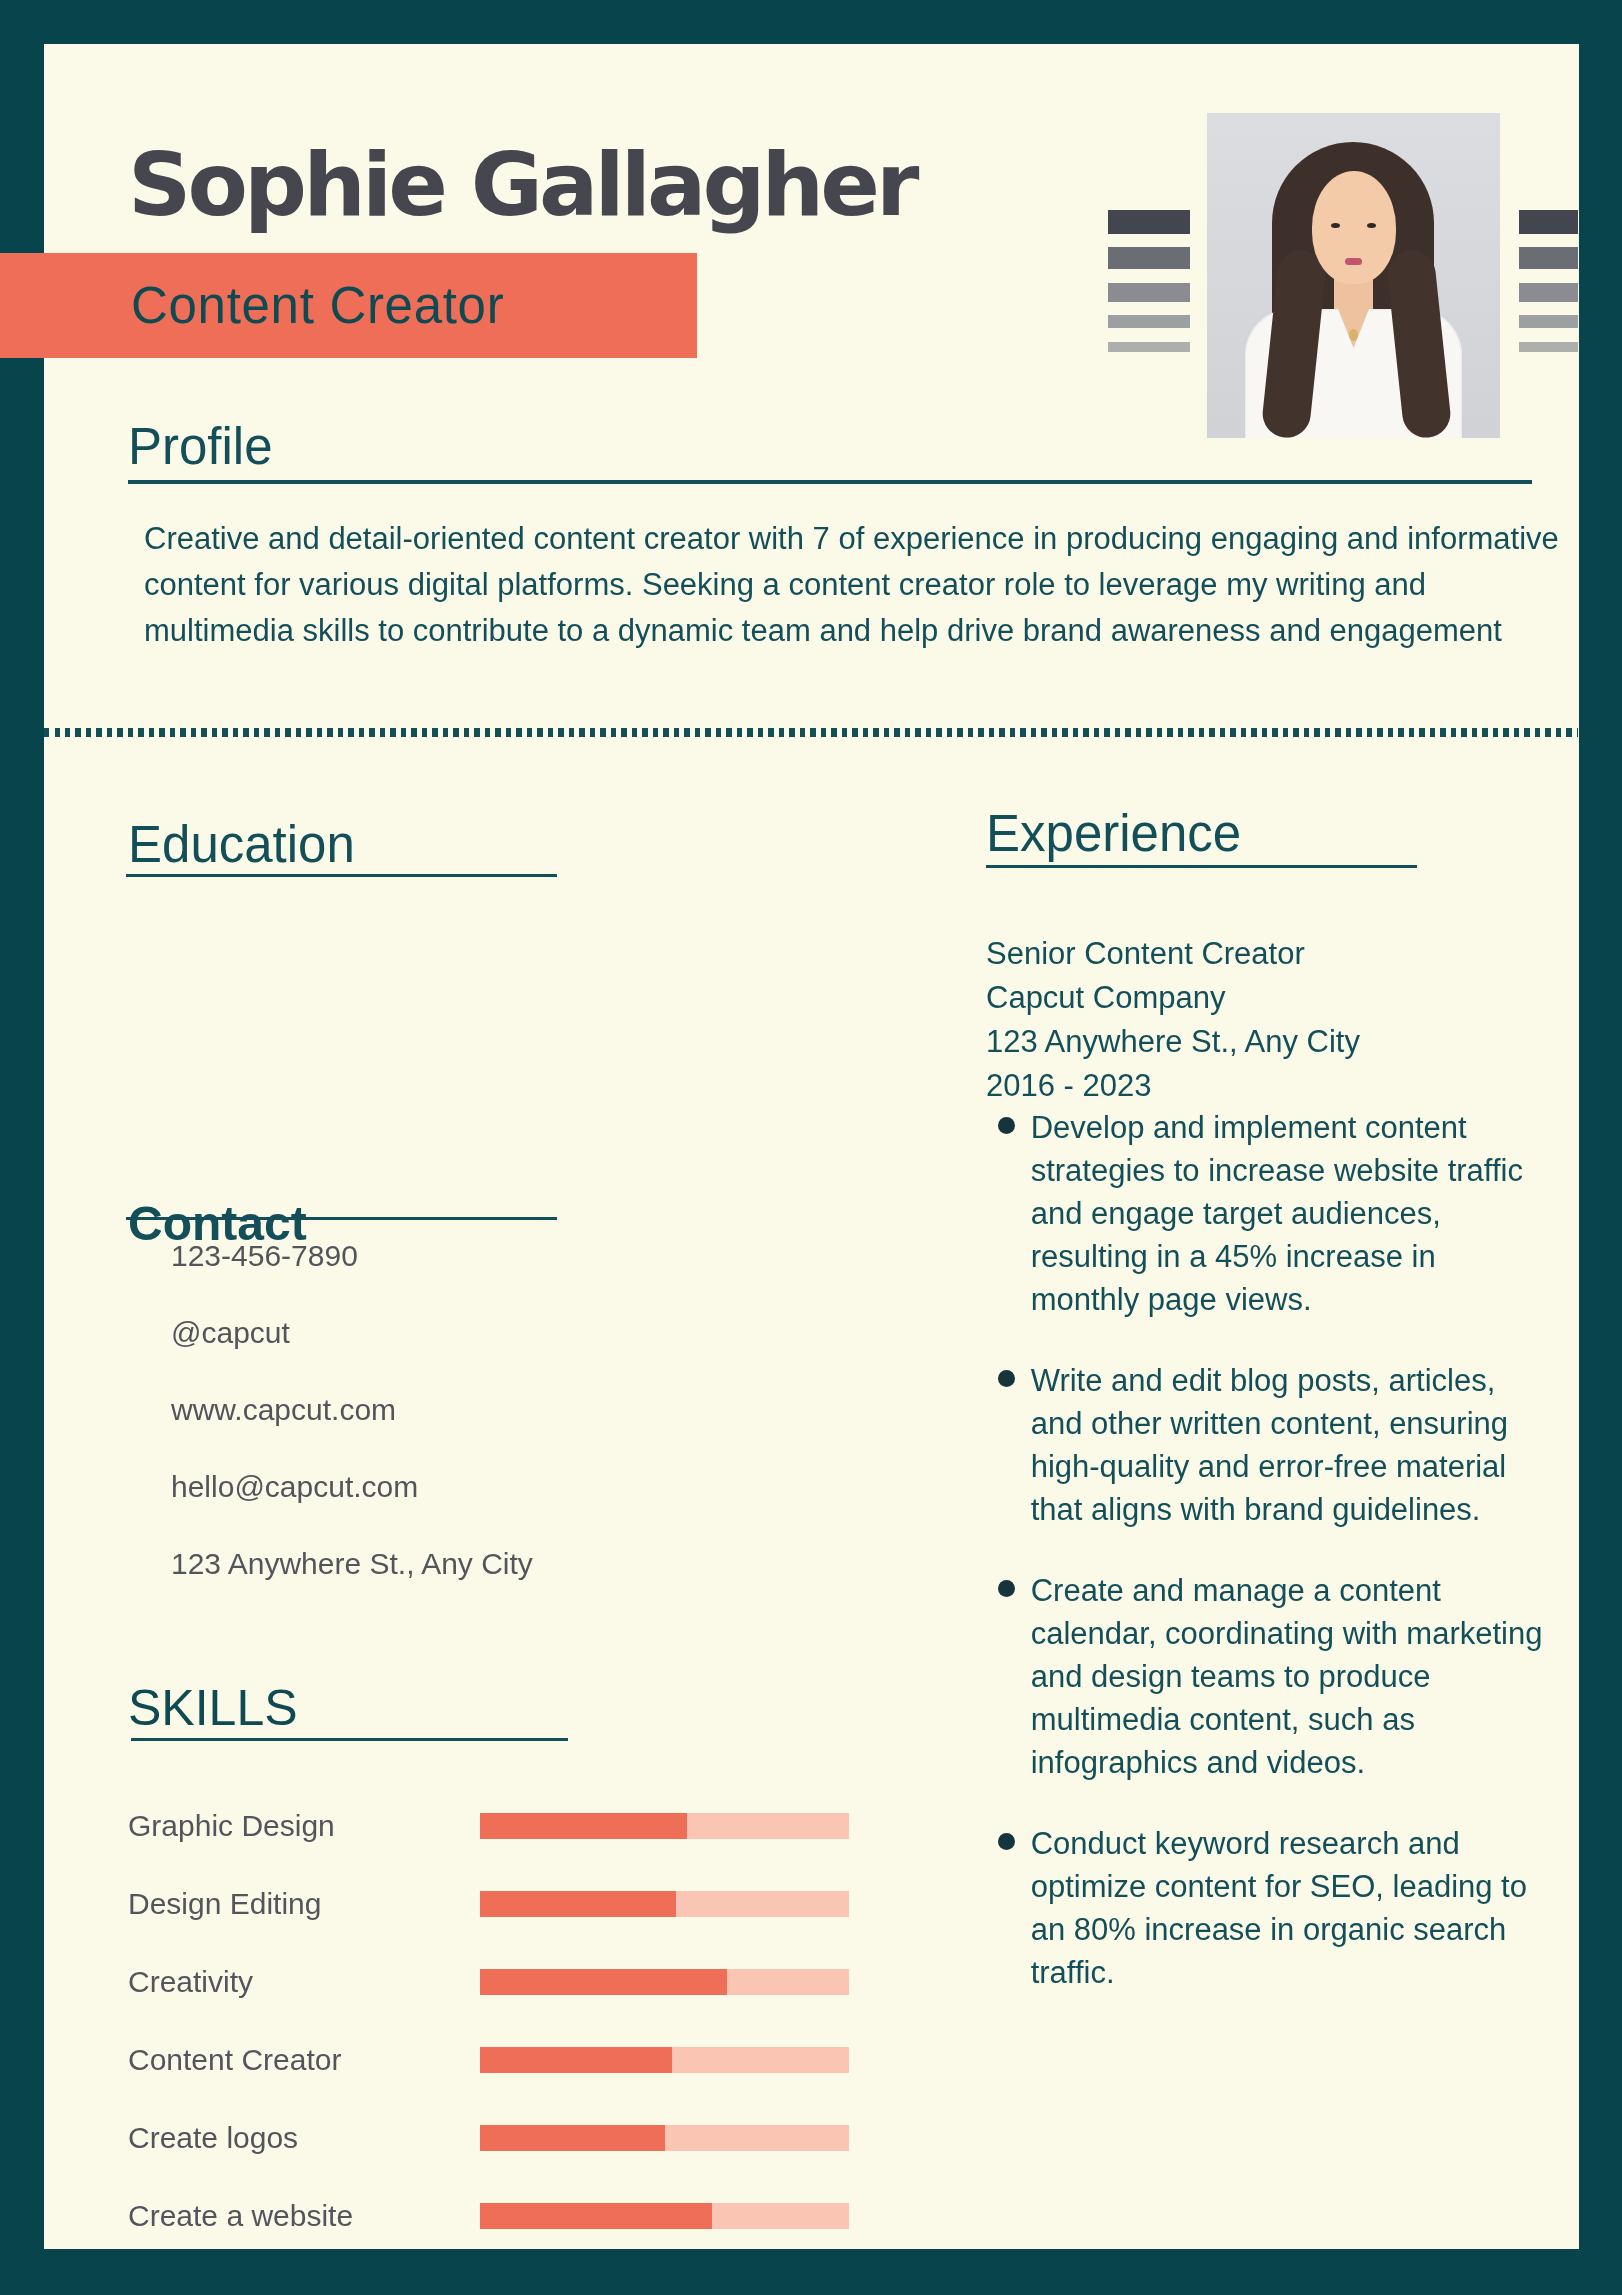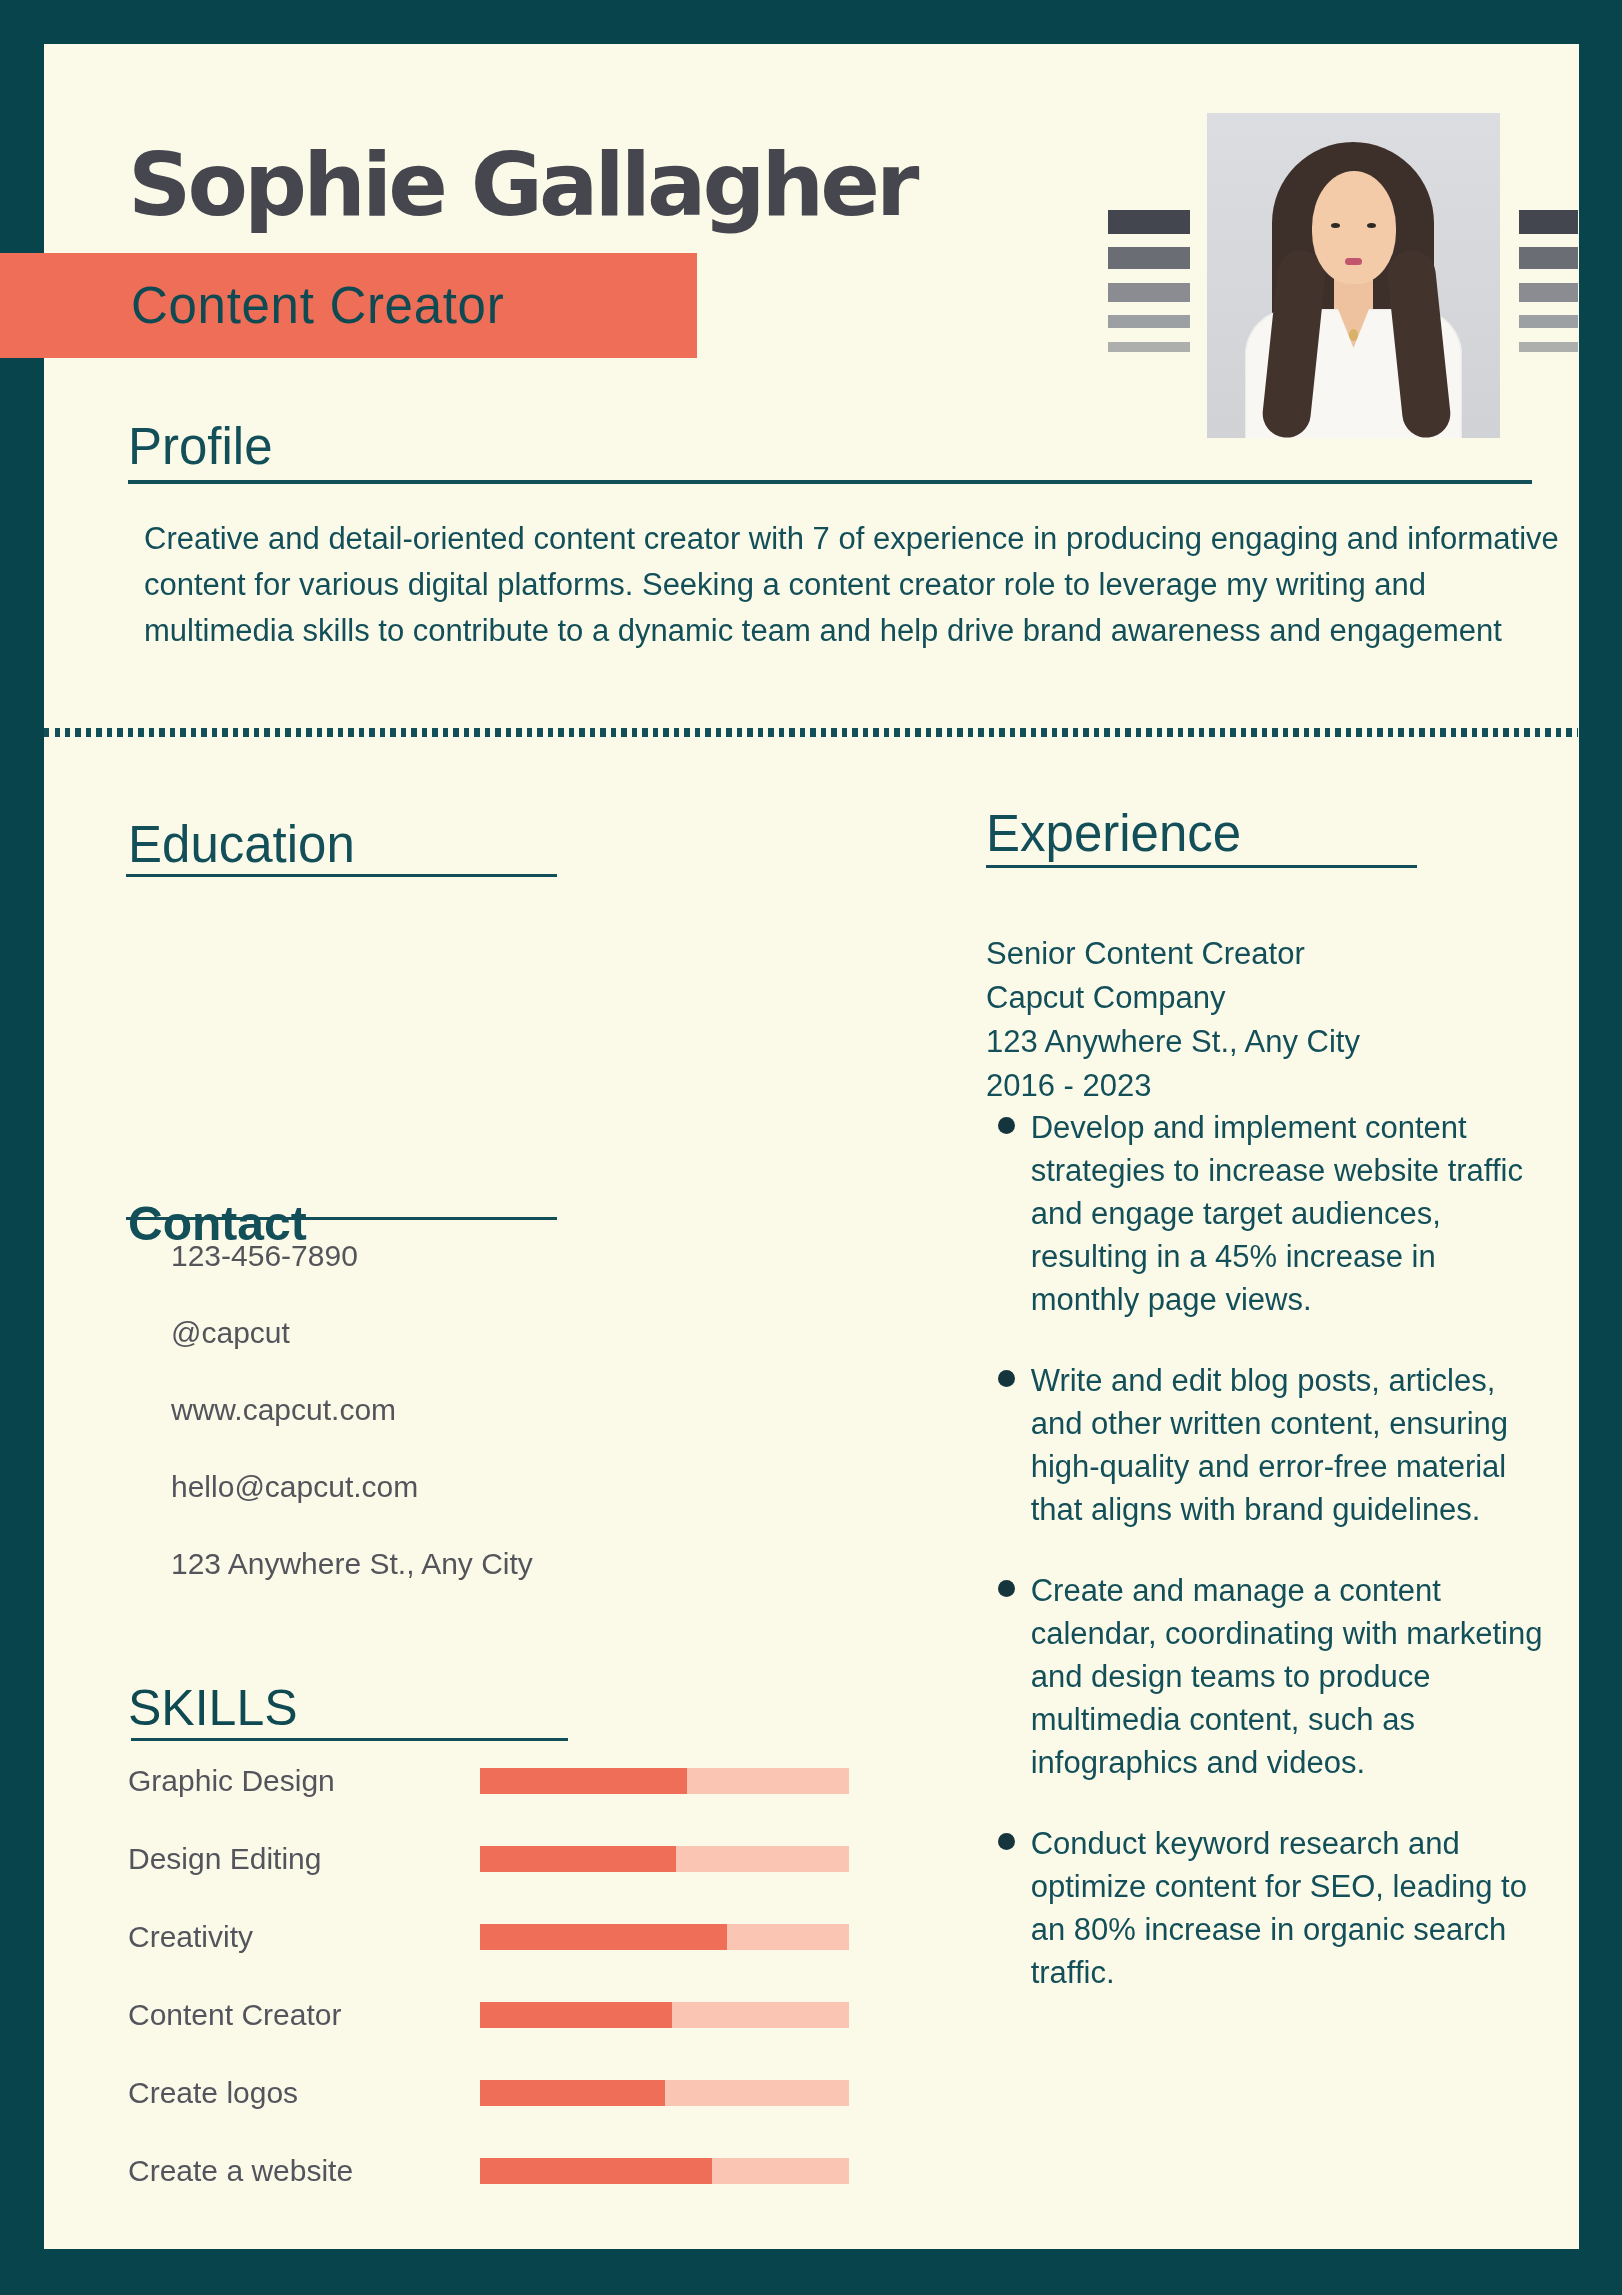--- a/index.html
+++ b/index.html
@@ -56,21 +56,21 @@
   .edu-list{position:absolute;left:128px;top:891px;margin:0;padding:0;list-style:none;
         font-size:31px;line-height:43px;color:#17535d;}
   
   .contact-h{font-weight:bold;}
   .contact-list{position:absolute;left:167px;top:1235px;margin:4px;padding:0;list-style:none;
         font-size:30px;line-height:33px;color:var(--gray-text);}
   .contact-list li{margin-bottom:44px;}
 
   
   .skills-list{position:absolute;left:128px;top:1768px;width:726px;}
-  .skill-row{display:flex;align-items:center;height:26px;margin-bottom:52px;}
+  .skill-row{display:flex;align-items:center;height:26px;margin-bottom:52px;margin-top:45px;}
   .skill-label{width:352px;font-size:30px;line-height:26px;color:#54555c;}
   .skill-bar{width:369px;height:26px;background:var(--peach);}
   .skill-fill{height:100%;background:var(--coral);}
 
   
   .job-block{position:absolute;left:986px;top:932px;margin:0;font-size:31px;line-height:44px;
         color:var(--teal-text);}
   .exp-bullets{position:absolute;left:986px;top:1094px;width:576px;margin:12px;padding:0;list-style:none;}
   .exp-bullets li{display:flex;margin-bottom:38px;}
   .bullet-dot{flex:0 0 17px;width:17px;height:17px;margin:10.5px 15.7px 0 0;border-radius:50%;

